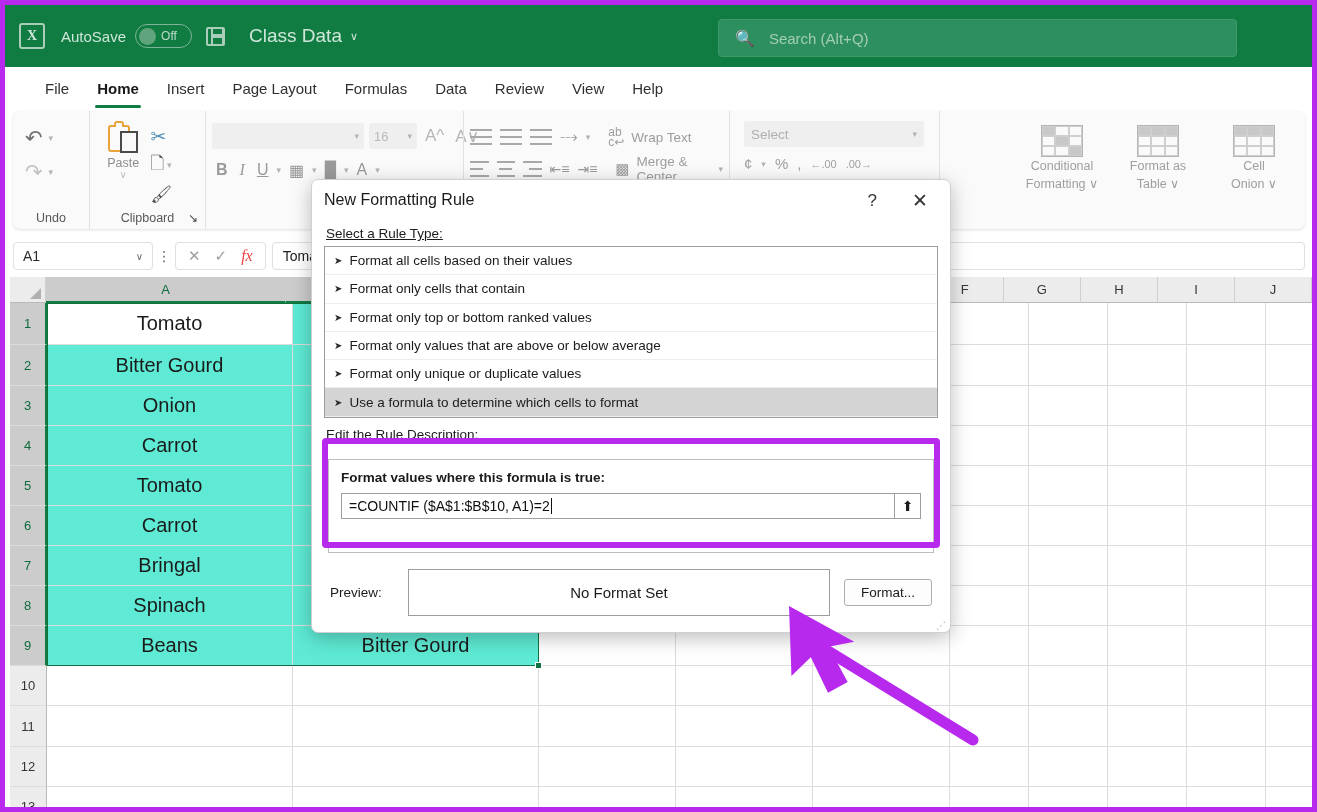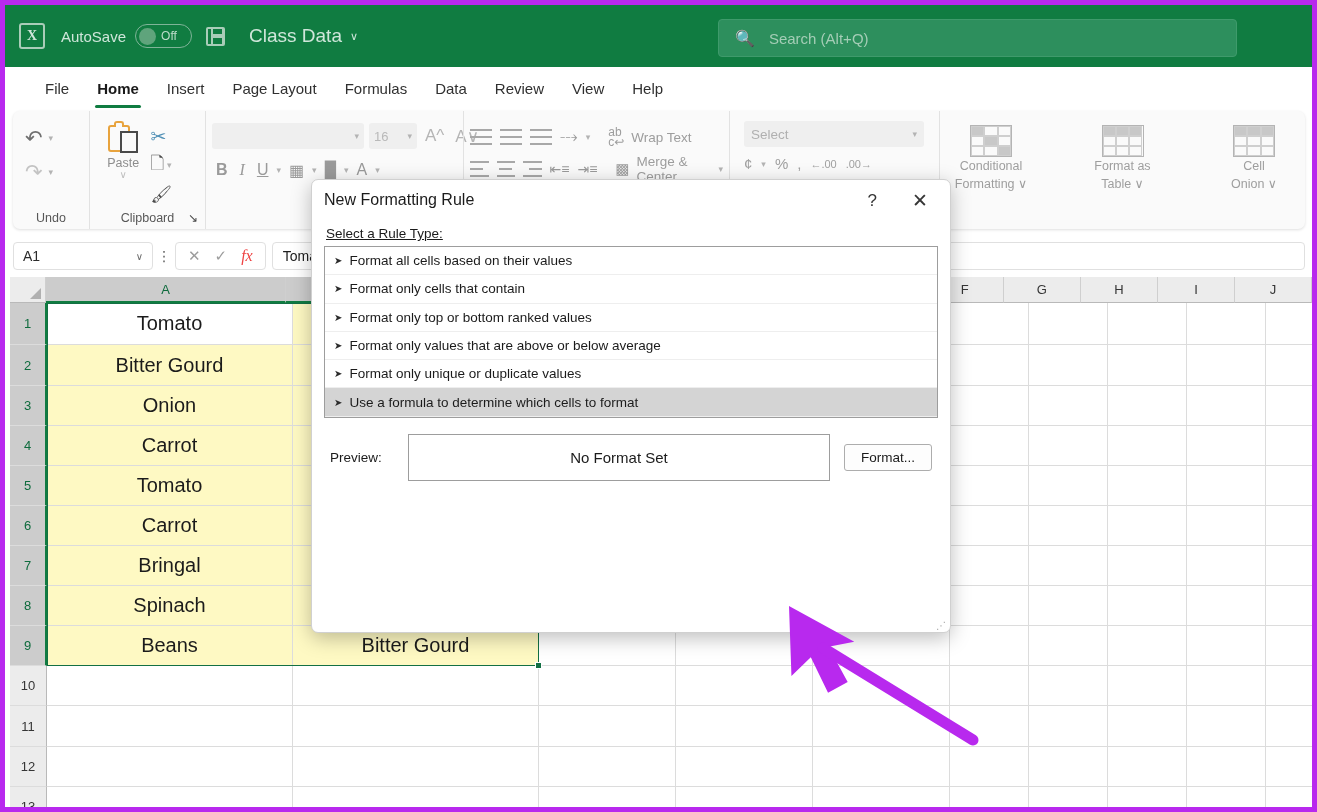--- a/index.html
+++ b/index.html
@@ -171,21 +171,21 @@
   }
   .rowcell.sel { background:#cccccc; color:#0e6b3d; border-right:2px solid #107c41; }
   #cells { position:absolute; left:37px; top:26px; }
   .grow { display:flex; }
   .gcell {
     border-right:1px solid #dcdcdc;border-bottom:1px solid #dcdcdc;
     display:flex;align-items:center;justify-content:center;
     font-size:20px;color:#1b1b1b;background:#ffffff;
     overflow:hidden;white-space:nowrap;
   }
-  .gcell.selected { background:#fef9c3; }
+  .gcell.selected { background:#5eead4; }
   .gcell.active { background:#ffffff; }
   #selection-box {
     position:absolute; border:1.5px solid #137044; pointer-events:none;
   }
   #selection-handle {
     position:absolute; width:7px;height:7px;background:#137044;border:1px solid #fff;
   }
 
   
   #dialog {
@@ -421,21 +421,21 @@
           <span>,</span>
           <span style="font-size:11px;">←.00</span>
           <span style="font-size:11px;">.00→</span>
         </div>
       </div>
       <div class="rgroup-label">Number</div>
       <div class="dlg-launch">↘</div>
     </div>
 
     <div class="rgroup" id="grp-styles">
-      <div class="rgroup-body" id="styles-body" style="justify-content:space-between;gap:6px;padding-top:10px;">
+      <div class="rgroup-body" id="styles-body" style="justify-content:flex-end;gap:6px;padding-top:10px;">
           <div class="style-btn">
             <div class="style-grid">
               <div style="background: rgb(200, 200, 200);"></div>
               <div></div>
               <div></div>
               <div></div>
               <div style="background: rgb(200, 200, 200);"></div>
               <div></div>
               <div></div>
               <div></div>
@@ -713,20 +713,36 @@
           <div class="rule-item">
             <span class="rule-arrow" style="font-size: 10px;">➤</span>
             <span>Format only unique or duplicate values</span>
           </div>
           <div class="rule-item selected">
             <span class="rule-arrow" style="font-size: 10px;">➤</span>
             <span>Use a formula to determine which cells to format</span>
           </div>
         </div>
 
+      <div id="edit-desc-wrap">
+        <div class="dlg-label" style="margin-left:2px;">
+          <u>Edit the Rule Description:</u>
+        </div>
+        <div id="purple-highlight"></div>
+        <div id="formula-panel">
+          <div id="fv-label"><span>Format values where this formula is true:</span></div>
+          <div id="formula-input-row">
+            <div id="formula-input">
+              <span>=COUNTIF ($A$1:$B$10, A1)=2</span>
+              <span id="caret"></span>
+            </div>
+            <div id="collapse-btn">⬆</div>
+          </div>
+        </div>
+      </div>
 
       <div id="preview-row">
         <span id="preview-label">Preview:</span>
         <div id="preview-box">No Format Set</div>
         <div id="format-btn">Format...</div>
       </div>
 
     </div>
     <div id="dlg-resize">⋰</div>
   </div>

